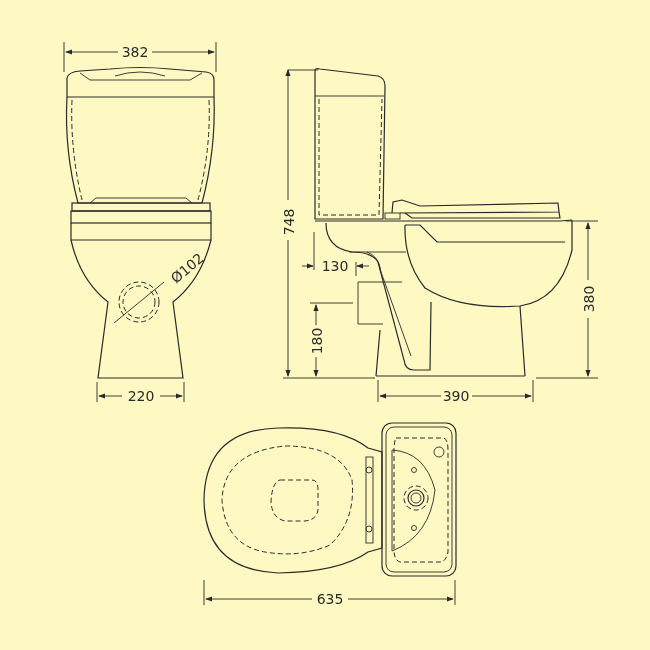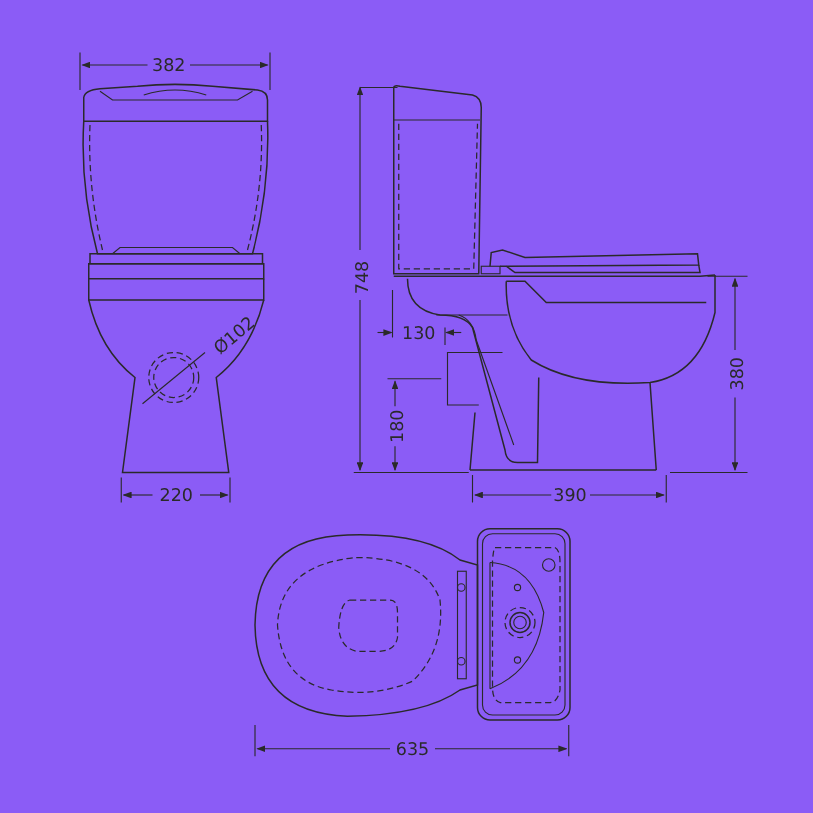--- a/index.html
+++ b/index.html
@@ -1,16 +1,16 @@
 <!DOCTYPE html>
 <html><head>
 <meta charset="utf-8">
 <style>
   html,body{margin:0;padding:0;background:#fff;}
-  #canvas{position:relative;width:650px;height:650px;background:#8b5cf6;overflow:hidden;}
+  #canvas{position:relative;width:650px;height:650px;background:#fef9c3;overflow:hidden;}
   svg{position:absolute;left:0;top:0;}
   .ln{fill:none;stroke:#2a2a2a;stroke-width:1.2;}
   .ln2{fill:none;stroke:#2a2a2a;stroke-width:0.9;}
   .dash{fill:none;stroke:#2a2a2a;stroke-width:1;stroke-dasharray:5 3;}
   .dim{fill:none;stroke:#2a2a2a;stroke-width:0.9;}
   .lbl{font-family:"DejaVu Sans","Liberation Sans",sans-serif;font-size:14px;fill:#2a2a2a;}
 </style>
 </head>
 <body>
 

